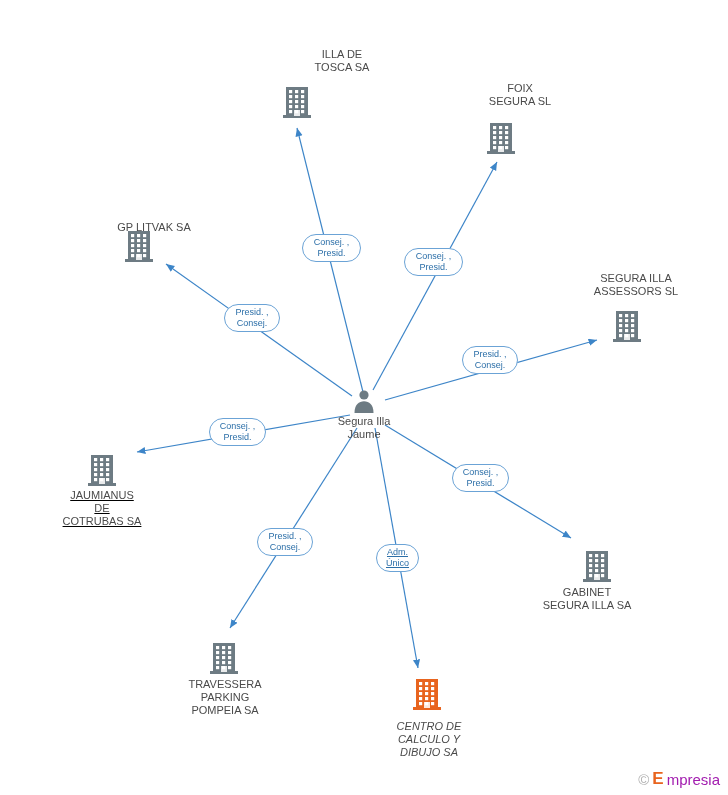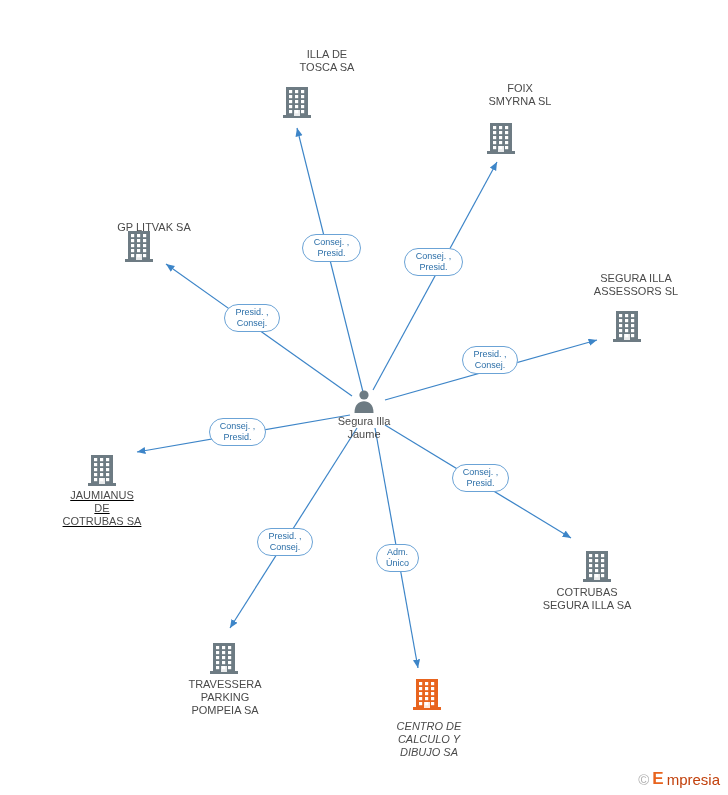--- a/index.html
+++ b/index.html
@@ -68,21 +68,21 @@
     gap: 3px;
     color: #b0b0b0;
     font-size: 15px;
   }
   .watermark .cmark {
     color: #e8641e;
     font-size: 17px;
     font-weight: bold;
   }
   .watermark .wtext {
-    color: #c2410c;
+    color: #a21caf;
     font-size: 15px;
     letter-spacing: 0px;
   }
 </style>
 </head>
 <body>
 
 <div id="canvas">
 
   <svg class="edges" viewBox="0 0 728 795">
@@ -97,21 +97,21 @@
         <line x1="352" y1="396" x2="166" y2="264" stroke="#3d85c8" stroke-width="1.2" marker-end="url(#arrow)"></line>
         <line x1="385" y1="400" x2="597" y2="340" stroke="#3d85c8" stroke-width="1.2" marker-end="url(#arrow)"></line>
         <line x1="350" y1="415" x2="137" y2="452" stroke="#3d85c8" stroke-width="1.2" marker-end="url(#arrow)"></line>
         <line x1="385" y1="425" x2="571" y2="538" stroke="#3d85c8" stroke-width="1.2" marker-end="url(#arrow)"></line>
         <line x1="357" y1="428" x2="230" y2="628" stroke="#3d85c8" stroke-width="1.2" marker-end="url(#arrow)"></line>
         <line x1="375" y1="428" x2="418" y2="668" stroke="#3d85c8" stroke-width="1.2" marker-end="url(#arrow)"></line>
       </g>
   </svg>
 
   <div id="nodes-layer">
-      <div class="node" style="left: 271px; top: 48px; width: 112px;">
+      <div class="node" style="left: 286px; top: 48px; width: 112px;">
         <div class="label">ILLA DE
 TOSCA SA</div>
       </div>
       <div class="node" style="left: 283px; top: 84px; width: 28px;">
         <svg width="28" height="34" viewBox="0 0 28 34" style="display:block;margin:0 auto;">
           <rect x="3" y="3" width="22" height="29" fill="#6d7b83"></rect>
           <rect x="0" y="31" width="28" height="3" fill="#6d7b83"></rect>
           <g fill="#ffffff">
             <rect x="6" y="6" width="3.2" height="3.2"></rect>
             <rect x="12" y="6" width="3.2" height="3.2"></rect>
@@ -127,21 +127,21 @@
             <rect x="18" y="21" width="3.2" height="3.2"></rect>
             <rect x="6" y="26" width="3.2" height="3.2"></rect>
             <rect x="12" y="26" width="3.2" height="3.2"></rect>
             <rect x="18" y="26" width="3.2" height="3.2"></rect>
           </g>
           <rect x="11" y="26" width="6" height="6" fill="#ffffff" opacity="0.85"></rect>
         </svg>
       </div>
       <div class="node" style="left: 464px; top: 82px; width: 112px;">
         <div class="label">FOIX
-SMYRNA SL</div>
+SEGURA SL</div>
       </div>
       <div class="node" style="left: 487px; top: 120px; width: 28px;">
         <svg width="28" height="34" viewBox="0 0 28 34" style="display:block;margin:0 auto;">
           <rect x="3" y="3" width="22" height="29" fill="#6d7b83"></rect>
           <rect x="0" y="31" width="28" height="3" fill="#6d7b83"></rect>
           <g fill="#ffffff">
             <rect x="6" y="6" width="3.2" height="3.2"></rect>
             <rect x="12" y="6" width="3.2" height="3.2"></rect>
             <rect x="18" y="6" width="3.2" height="3.2"></rect>
             <rect x="6" y="11" width="3.2" height="3.2"></rect>
@@ -262,21 +262,21 @@
             <rect x="12" y="21" width="3.2" height="3.2"></rect>
             <rect x="18" y="21" width="3.2" height="3.2"></rect>
             <rect x="6" y="26" width="3.2" height="3.2"></rect>
             <rect x="12" y="26" width="3.2" height="3.2"></rect>
             <rect x="18" y="26" width="3.2" height="3.2"></rect>
           </g>
           <rect x="11" y="26" width="6" height="6" fill="#ffffff" opacity="0.85"></rect>
         </svg>
       </div>
       <div class="node" style="left: 540px; top: 586px; width: 94px;">
-        <div class="label">COTRUBAS
+        <div class="label">GABINET
 SEGURA ILLA SA</div>
       </div>
       <div class="node" style="left: 210px; top: 640px; width: 28px;">
         <svg width="28" height="34" viewBox="0 0 28 34" style="display:block;margin:0 auto;">
           <rect x="3" y="3" width="22" height="29" fill="#6d7b83"></rect>
           <rect x="0" y="31" width="28" height="3" fill="#6d7b83"></rect>
           <g fill="#ffffff">
             <rect x="6" y="6" width="3.2" height="3.2"></rect>
             <rect x="12" y="6" width="3.2" height="3.2"></rect>
             <rect x="18" y="6" width="3.2" height="3.2"></rect>
@@ -339,21 +339,21 @@
       <div class="edge-label" style="left: 224px; top: 304px; width: 56px; height: 28px;">Presid. ,
 Consej.</div>
       <div class="edge-label" style="left: 462px; top: 346px; width: 56px; height: 28px;">Presid. ,
 Consej.</div>
       <div class="edge-label" style="left: 209px; top: 418px; width: 57px; height: 28px;">Consej. ,
 Presid.</div>
       <div class="edge-label" style="left: 452px; top: 464px; width: 57px; height: 28px;">Consej. ,
 Presid.</div>
       <div class="edge-label" style="left: 257px; top: 528px; width: 56px; height: 28px;">Presid. ,
 Consej.</div>
-      <div class="edge-label" style="left: 376px; top: 544px; width: 43px; height: 28px;">Adm.
+      <div class="edge-label" style="left: 376px; top: 544px; width: 43px; height: 28px; text-decoration: underline;">Adm.
 Único</div>
     </div>
 
   <div class="center-node" id="center-node" style="left:330px; top:388px; width:68px;">
     <svg width="26" height="26" viewBox="0 0 26 26" style="display:block;margin:0 auto;">
       <circle cx="13" cy="7" r="4.6" fill="#6d7b83"></circle>
       <path d="M3.5 25 C3.5 16.5 8 13.2 13 13.2 C18 13.2 22.5 16.5 22.5 25 Z" fill="#6d7b83"></path>
     </svg>
     <div class="label">Segura Illa
 Jaume</div>

